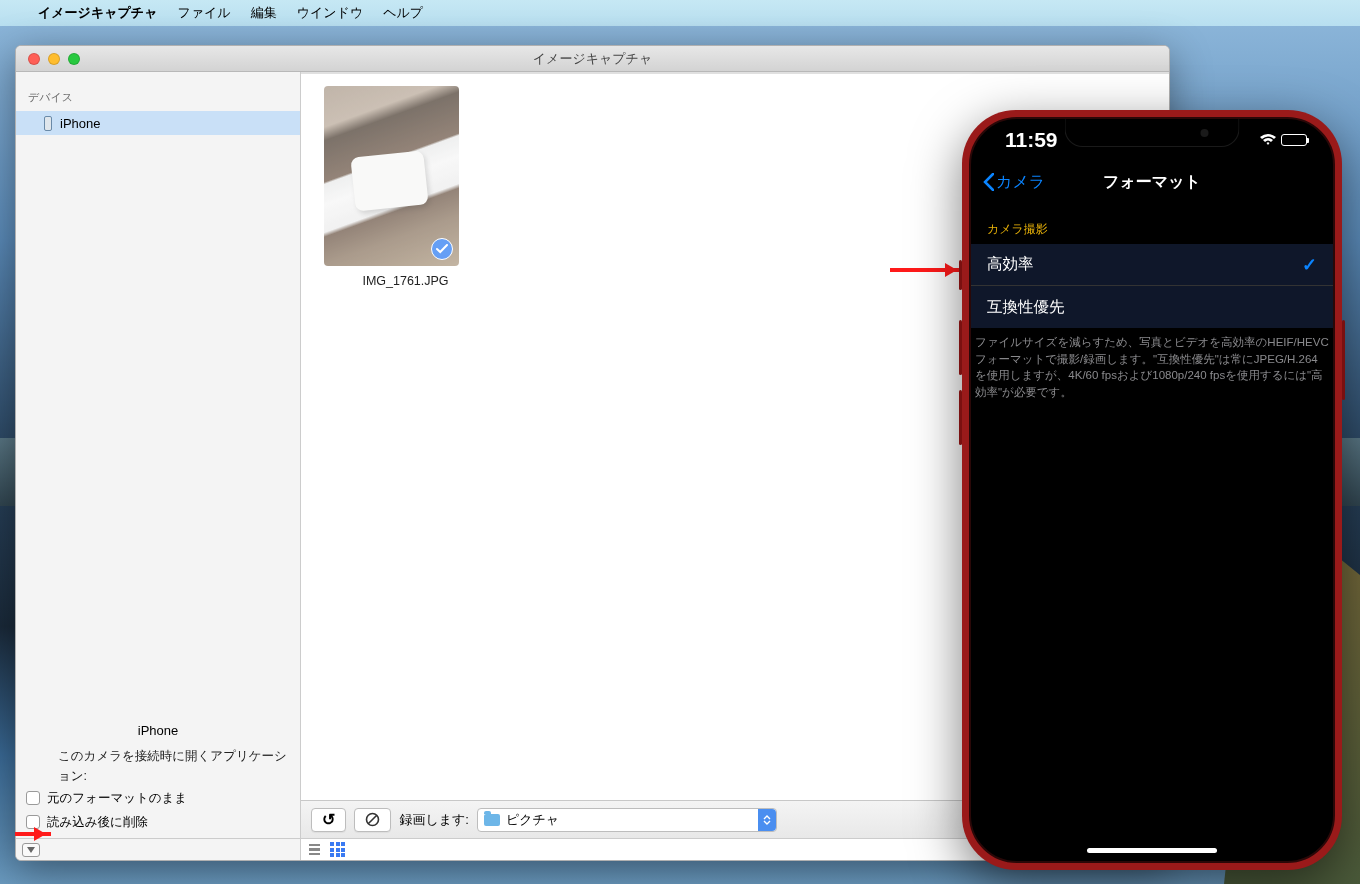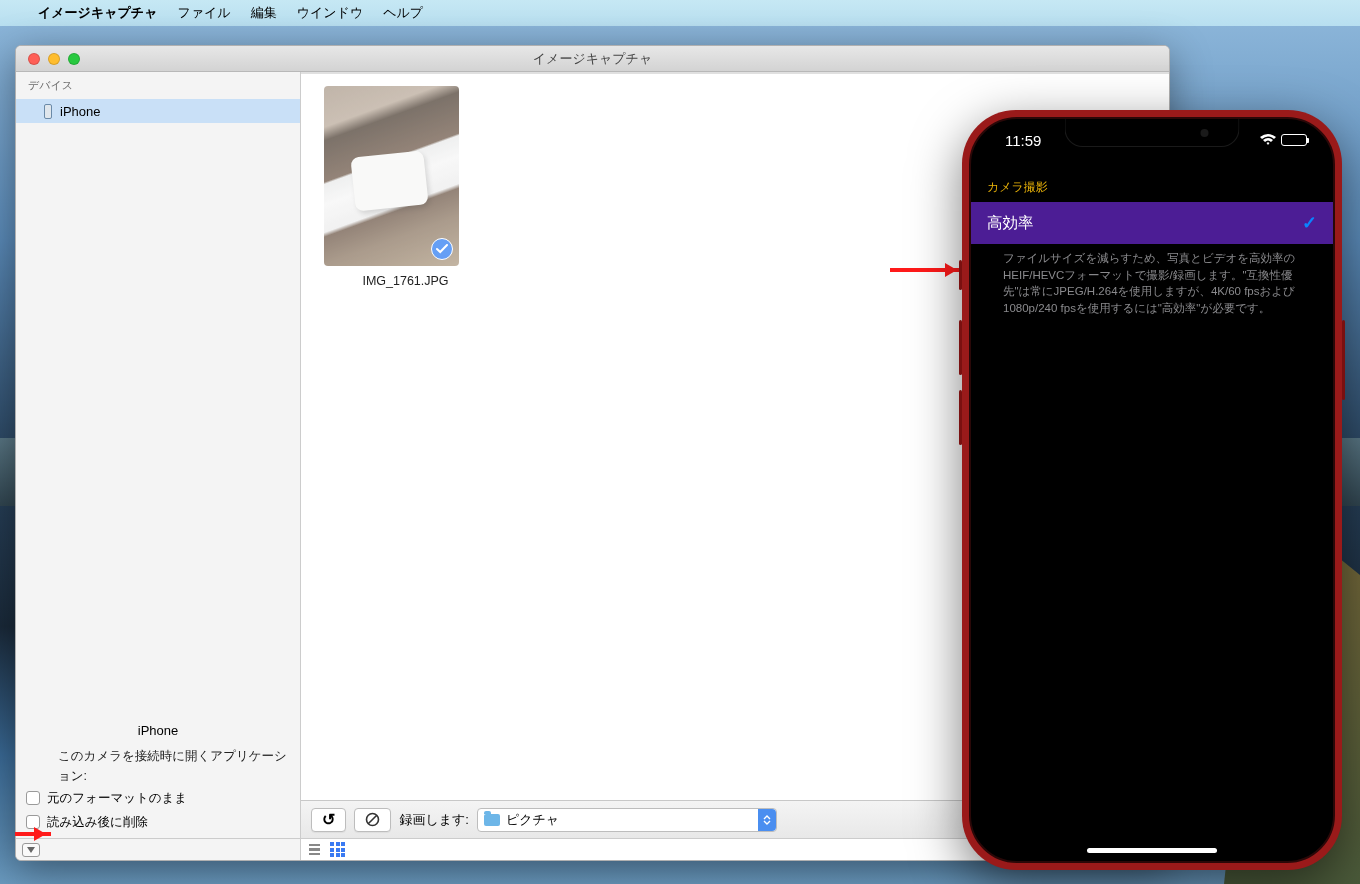--- a/index.html
+++ b/index.html
@@ -22,21 +22,21 @@
 .traffic { display: flex; gap: 8px; padding-left: 12px; }
 .tl { width: 12px; height: 12px; border-radius: 50%; border: 0.5px solid rgba(0,0,0,0.15); }
 .tl.red { background: #ff5f57; }
 .tl.yellow { background: #ffbd2e; }
 .tl.green { background: #28c940; }
 .title { position: absolute; left: 0; right: 0; text-align: center; font-size: 13px; color: #444; pointer-events: none; }
 .winbody { flex: 1; display: flex; min-height: 0; }
 
 
 .sidebar { width: 285px; background: #f4f4f4; border-right: 1px solid #ccc; display: flex; flex-direction: column; }
-.side-section { padding: 6px 12px; font-size: 11px; color: #6a6a6a; display: flex; justify-content: space-between; align-items: center; }
+.side-section { padding: 6px 12px; font-size: 11px; color: #6a6a6a; display: flex; justify-content: space-between; align-items: center; margin-top: 12px; }
 .side-item { height: 24px; display: flex; align-items: center; padding: 0 12px 0 28px; font-size: 13px; gap: 8px; }
 .side-item.selected { background: #c9e0f7; }
 .iphone-icon { width: 8px; height: 15px; background: #dfe6ec; border: 1px solid #6a8aa8; border-radius: 2px; display: inline-block; }
 .badge { background: #8a8a8a; color: #fff; font-size: 11px; font-weight: 700; padding: 1px 8px; border-radius: 9px; }
 
 .sidebar-bottom { margin-top: auto; padding: 6px 10px 4px; font-size: 12.5px; line-height: 1.6; }
 .sidebar-bottom .device-name { text-align: center; font-size: 13px; margin-bottom: 4px; }
 .sidebar-bottom .prompt { font-size: 12.5px; color: #222; margin-left: 32px; }
 .select { display: flex; align-items: center; background: #fff; border: 1px solid #b0b0b0; border-radius: 4px; height: 22px; margin: 4px 0 6px; font-size: 12.5px; position: relative; padding: 0 20px 0 8px; }
 .select .cap { position: absolute; right: 0; top: 0; bottom: 0; width: 18px; background: #4a8ef0; border-radius: 0 4px 4px 0; display: flex; flex-direction: column; align-items: center; justify-content: center; }
@@ -80,37 +80,37 @@
 
 .iphone { position: absolute; right: 18px; top: 110px; width: 380px; height: 760px; border-radius: 54px; background: #9a1a1a; padding: 7px; box-shadow: 0 15px 50px rgba(0,0,0,0.5); }
 .iphone-side { position: absolute; background: #7a1010; border-radius: 2px; }
 .iphone-side.s1 { left: -3px; top: 150px; width: 3px; height: 30px; }
 .iphone-side.s2 { left: -3px; top: 210px; width: 3px; height: 55px; }
 .iphone-side.s3 { left: -3px; top: 280px; width: 3px; height: 55px; }
 .iphone-side.s4 { right: -3px; top: 210px; width: 3px; height: 80px; }
 .iphone-inner { width: 100%; height: 100%; background: #000; border-radius: 48px; border: 2px solid #2a0808; overflow: hidden; position: relative; }
 .notch { position: absolute; top: 0; left: 50%; transform: translateX(-50%); width: 175px; height: 28px; background: #000; border-radius: 0 0 18px 18px; z-index: 10; border: 1px solid #1a1a1a; border-top: none; }
 .notch::after { content: ""; position: absolute; right: 30px; top: 10px; width: 8px; height: 8px; border-radius: 50%; background: #1a1a1a; }
-.statusbar { height: 42px; display: flex; align-items: center; justify-content: space-between; padding: 0 26px 0 34px; color: #fff; font-size: 15px; font-weight: 400; }
+.statusbar { height: 42px; display: flex; align-items: center; justify-content: space-between; padding: 0 26px 0 34px; color: #fff; font-size: 21px; font-weight: 700; }
 .status-right { display: flex; align-items: center; gap: 5px; }
 .wifi-icon { width: 16px; height: 12px; }
 .battery { width: 26px; height: 12px; border: 1px solid #fff; border-radius: 3px; position: relative; padding: 1px; }
 .battery::after { content: ""; position: absolute; right: -3px; top: 3px; width: 2px; height: 5px; background: #fff; border-radius: 0 1px 1px 0; }
 .battery-fill { height: 100%; width: 85%; background: #34d058; border-radius: 1.5px; }
 
 .navbar { height: 42px; display: flex; align-items: center; position: relative; padding: 0 12px; }
 .back { color: #0a84ff; font-size: 16px; display: flex; align-items: center; gap: 2px; }
 .nav-title { position: absolute; left: 0; right: 0; text-align: center; color: #fff; font-size: 16px; font-weight: 600; pointer-events: none; }
 
 .section-header { font-size: 12px; color: #eab308; padding: 18px 16px 6px; }
 .cell-group { margin: 0 0; }
-.cell { height: 42px; padding: 0 16px; background: #4c1d95; color: #fff; font-size: 15.5px; display: flex; align-items: center; justify-content: space-between; border-bottom: 0.5px solid #333; }
+.cell { height: 42px; padding: 0 16px; background: #0f172a; color: #fff; font-size: 15.5px; display: flex; align-items: center; justify-content: space-between; border-bottom: 0.5px solid #333; }
 .cell:last-child { border-bottom: none; }
 .check { color: #0a84ff; font-size: 18px; font-weight: 700; }
-.footer-text { font-size: 11.5px; color: #8a8a8d; padding: 6px 32px; line-height: 1.45; }
+.footer-text { font-size: 11.5px; color: #8a8a8d; padding: 6px 4px; line-height: 1.45; }
 .home-indicator { position: absolute; bottom: 8px; left: 50%; transform: translateX(-50%); width: 130px; height: 5px; background: #fff; border-radius: 3px; }
 </style>
 </head>
 <body>
 
 <div class="menubar">
   <span class="apple-logo"></span>
   <span class="app-name menubar-item">イメージキャプチャ</span>
   <span class="menubar-item">ファイル</span>
   <span class="menubar-item">編集</span>
@@ -231,23 +231,35 @@
     <div class="notch"></div>
     <div class="statusbar">
       <span>11:59</span>
       <span class="status-right">
         <svg class="wifi-icon" viewBox="0 0 16 12">
             <path d="M0 3 Q8 -3 16 3 L14 5 Q8 0 2 5 Z M3 6 Q8 2 13 6 L11 8 Q8 5 5 8 Z M6.5 9 Q8 7.5 9.5 9 L8 11 Z" fill="#fff"></path>
           </svg>
         <span class="battery"><span class="battery-fill"></span></span>
       </span>
     </div>
+    <div class="navbar">
+      <span class="back">
+        <svg width="11" height="18" viewBox="0 0 11 18">
+            <path d="M10 1 L2 9 L10 17" stroke="#0a84ff" stroke-width="2.5" fill="none" stroke-linecap="round"></path>
+          </svg>
+        <span>カメラ</span>
+      </span>
+      <span class="nav-title">フォーマット</span>
+    </div>
     <div class="section-header">カメラ撮影</div>
     <div class="cell-group">
       <div class="cell">
         <span>高効率</span>
         <span class="check">✓</span>
       </div>
+      <div class="cell">
+        <span>互換性優先</span>
+      </div>
     </div>
     <div class="footer-text">ファイルサイズを減らすため、写真とビデオを高効率のHEIF/HEVCフォーマットで撮影/録画します。"互換性優先"は常にJPEG/H.264を使用しますが、4K/60 fpsおよび1080p/240 fpsを使用するには"高効率"が必要です。</div>
     <div class="home-indicator"></div>
   </div>
 </div>
 
 </body></html>

